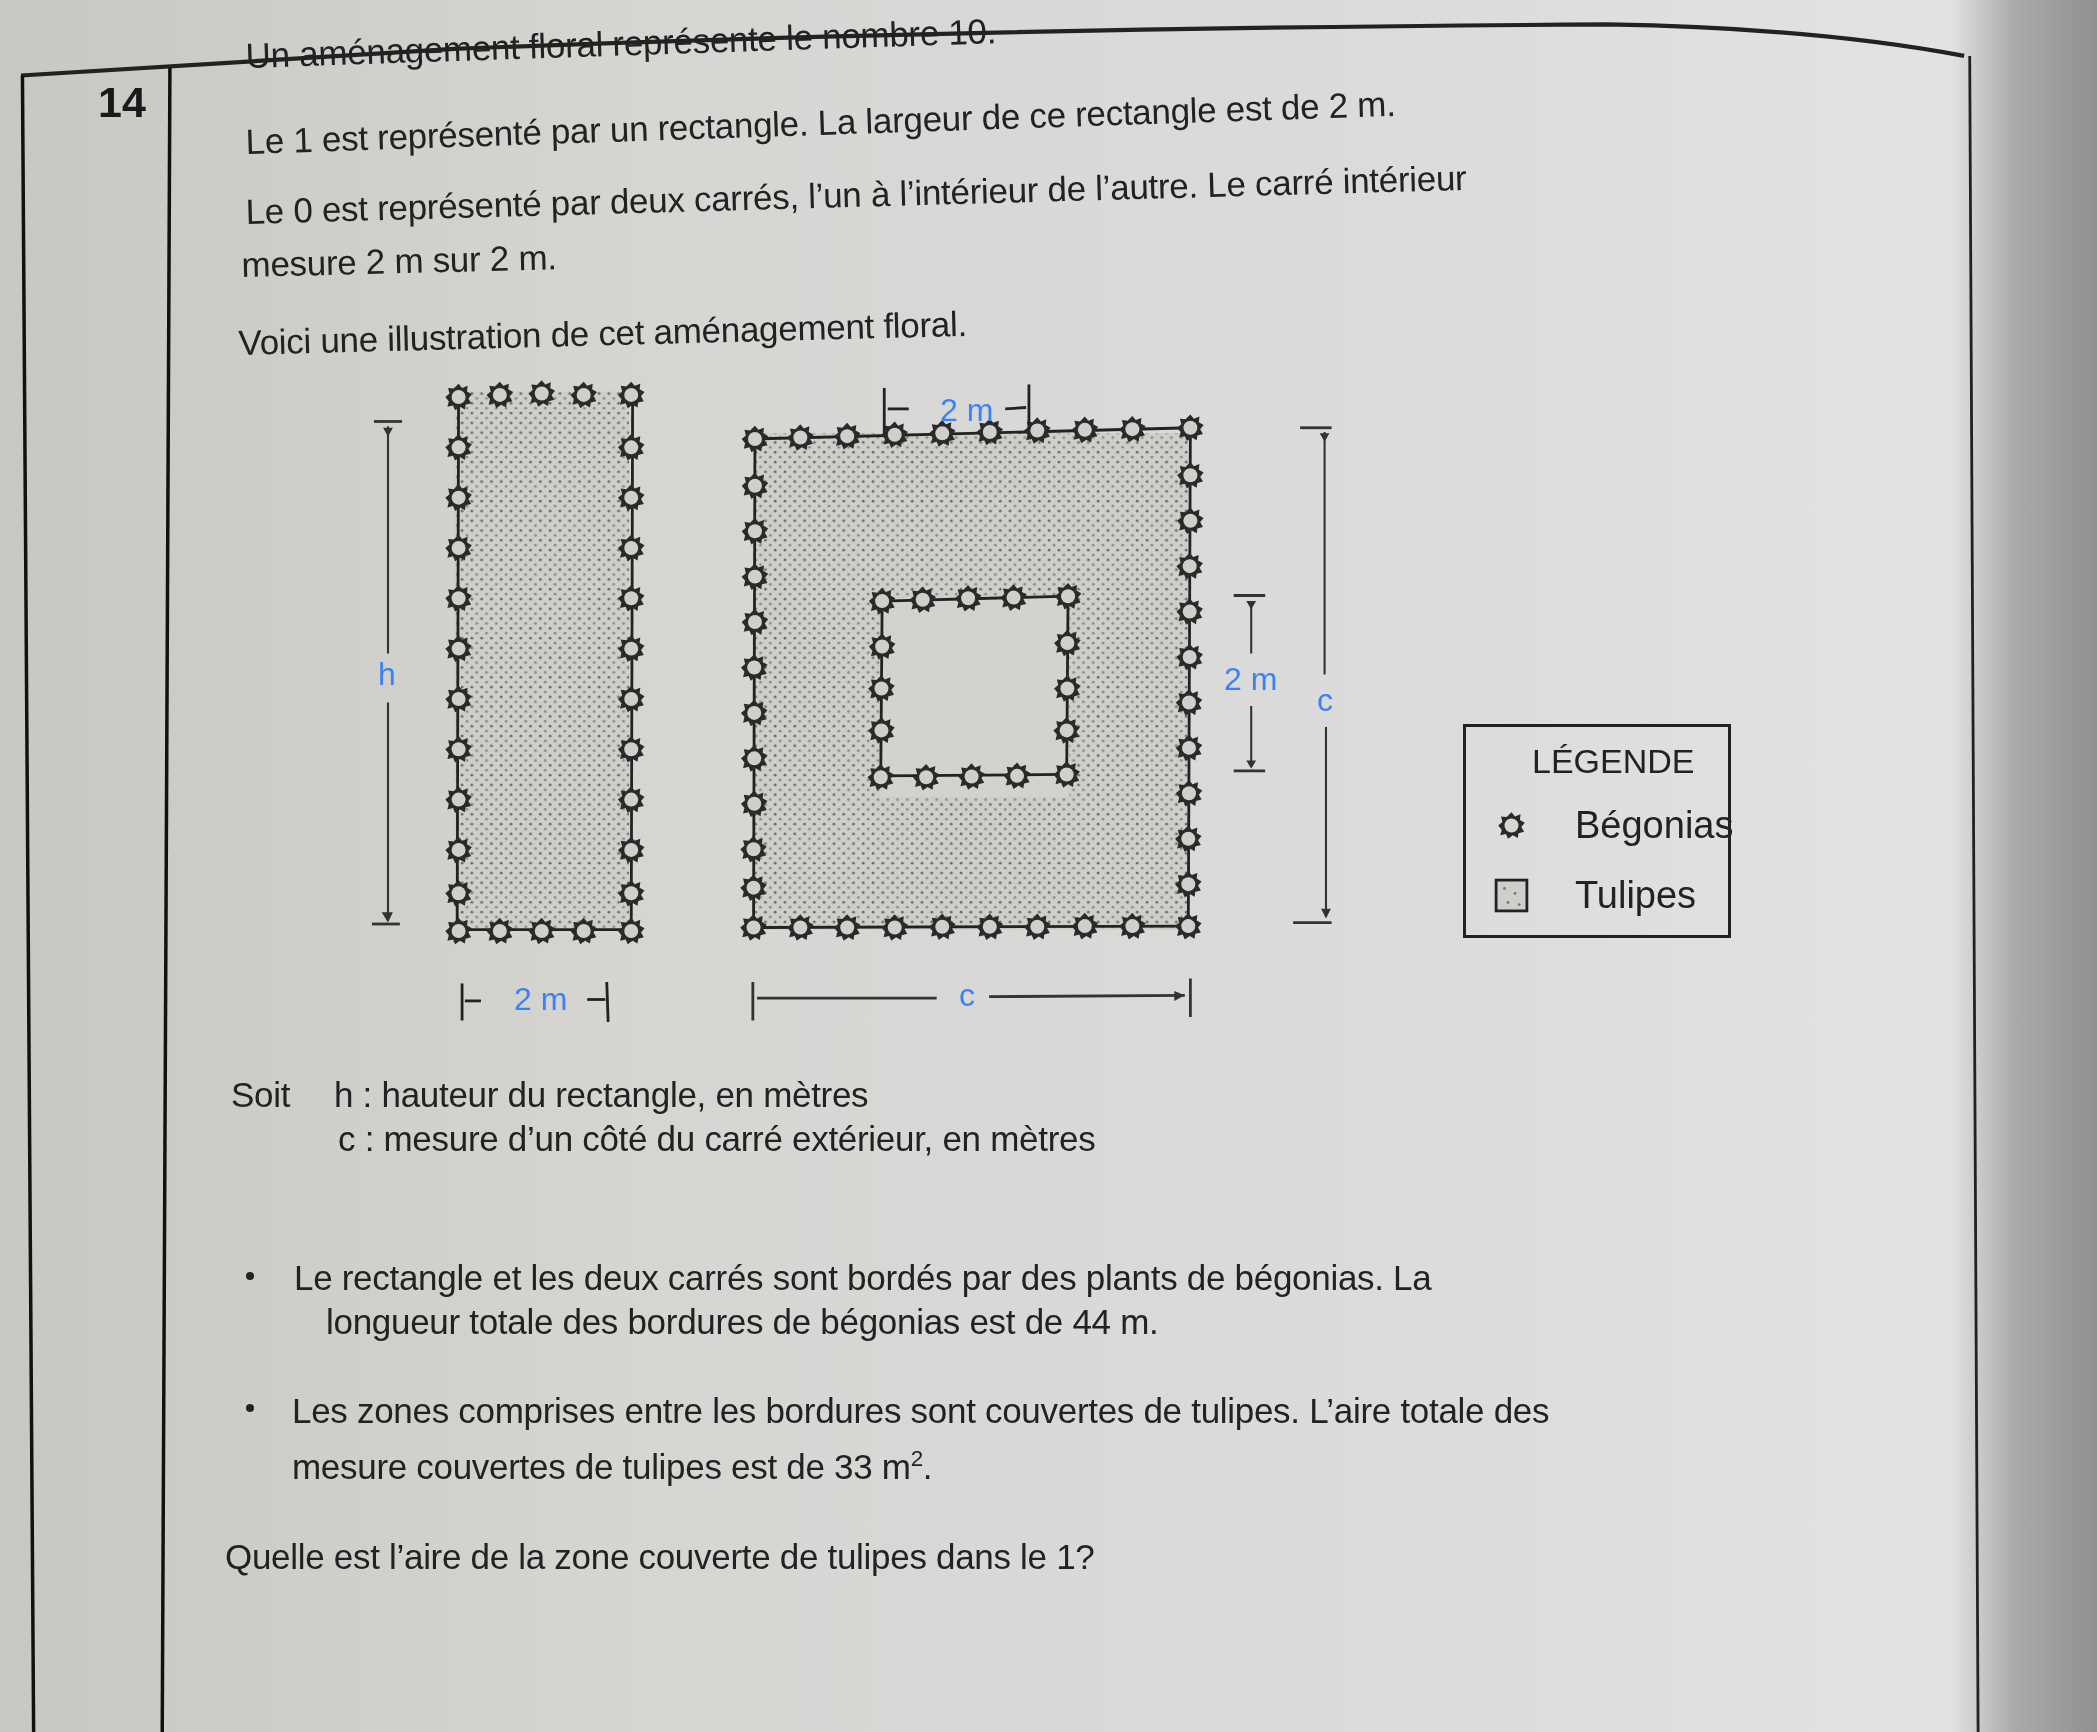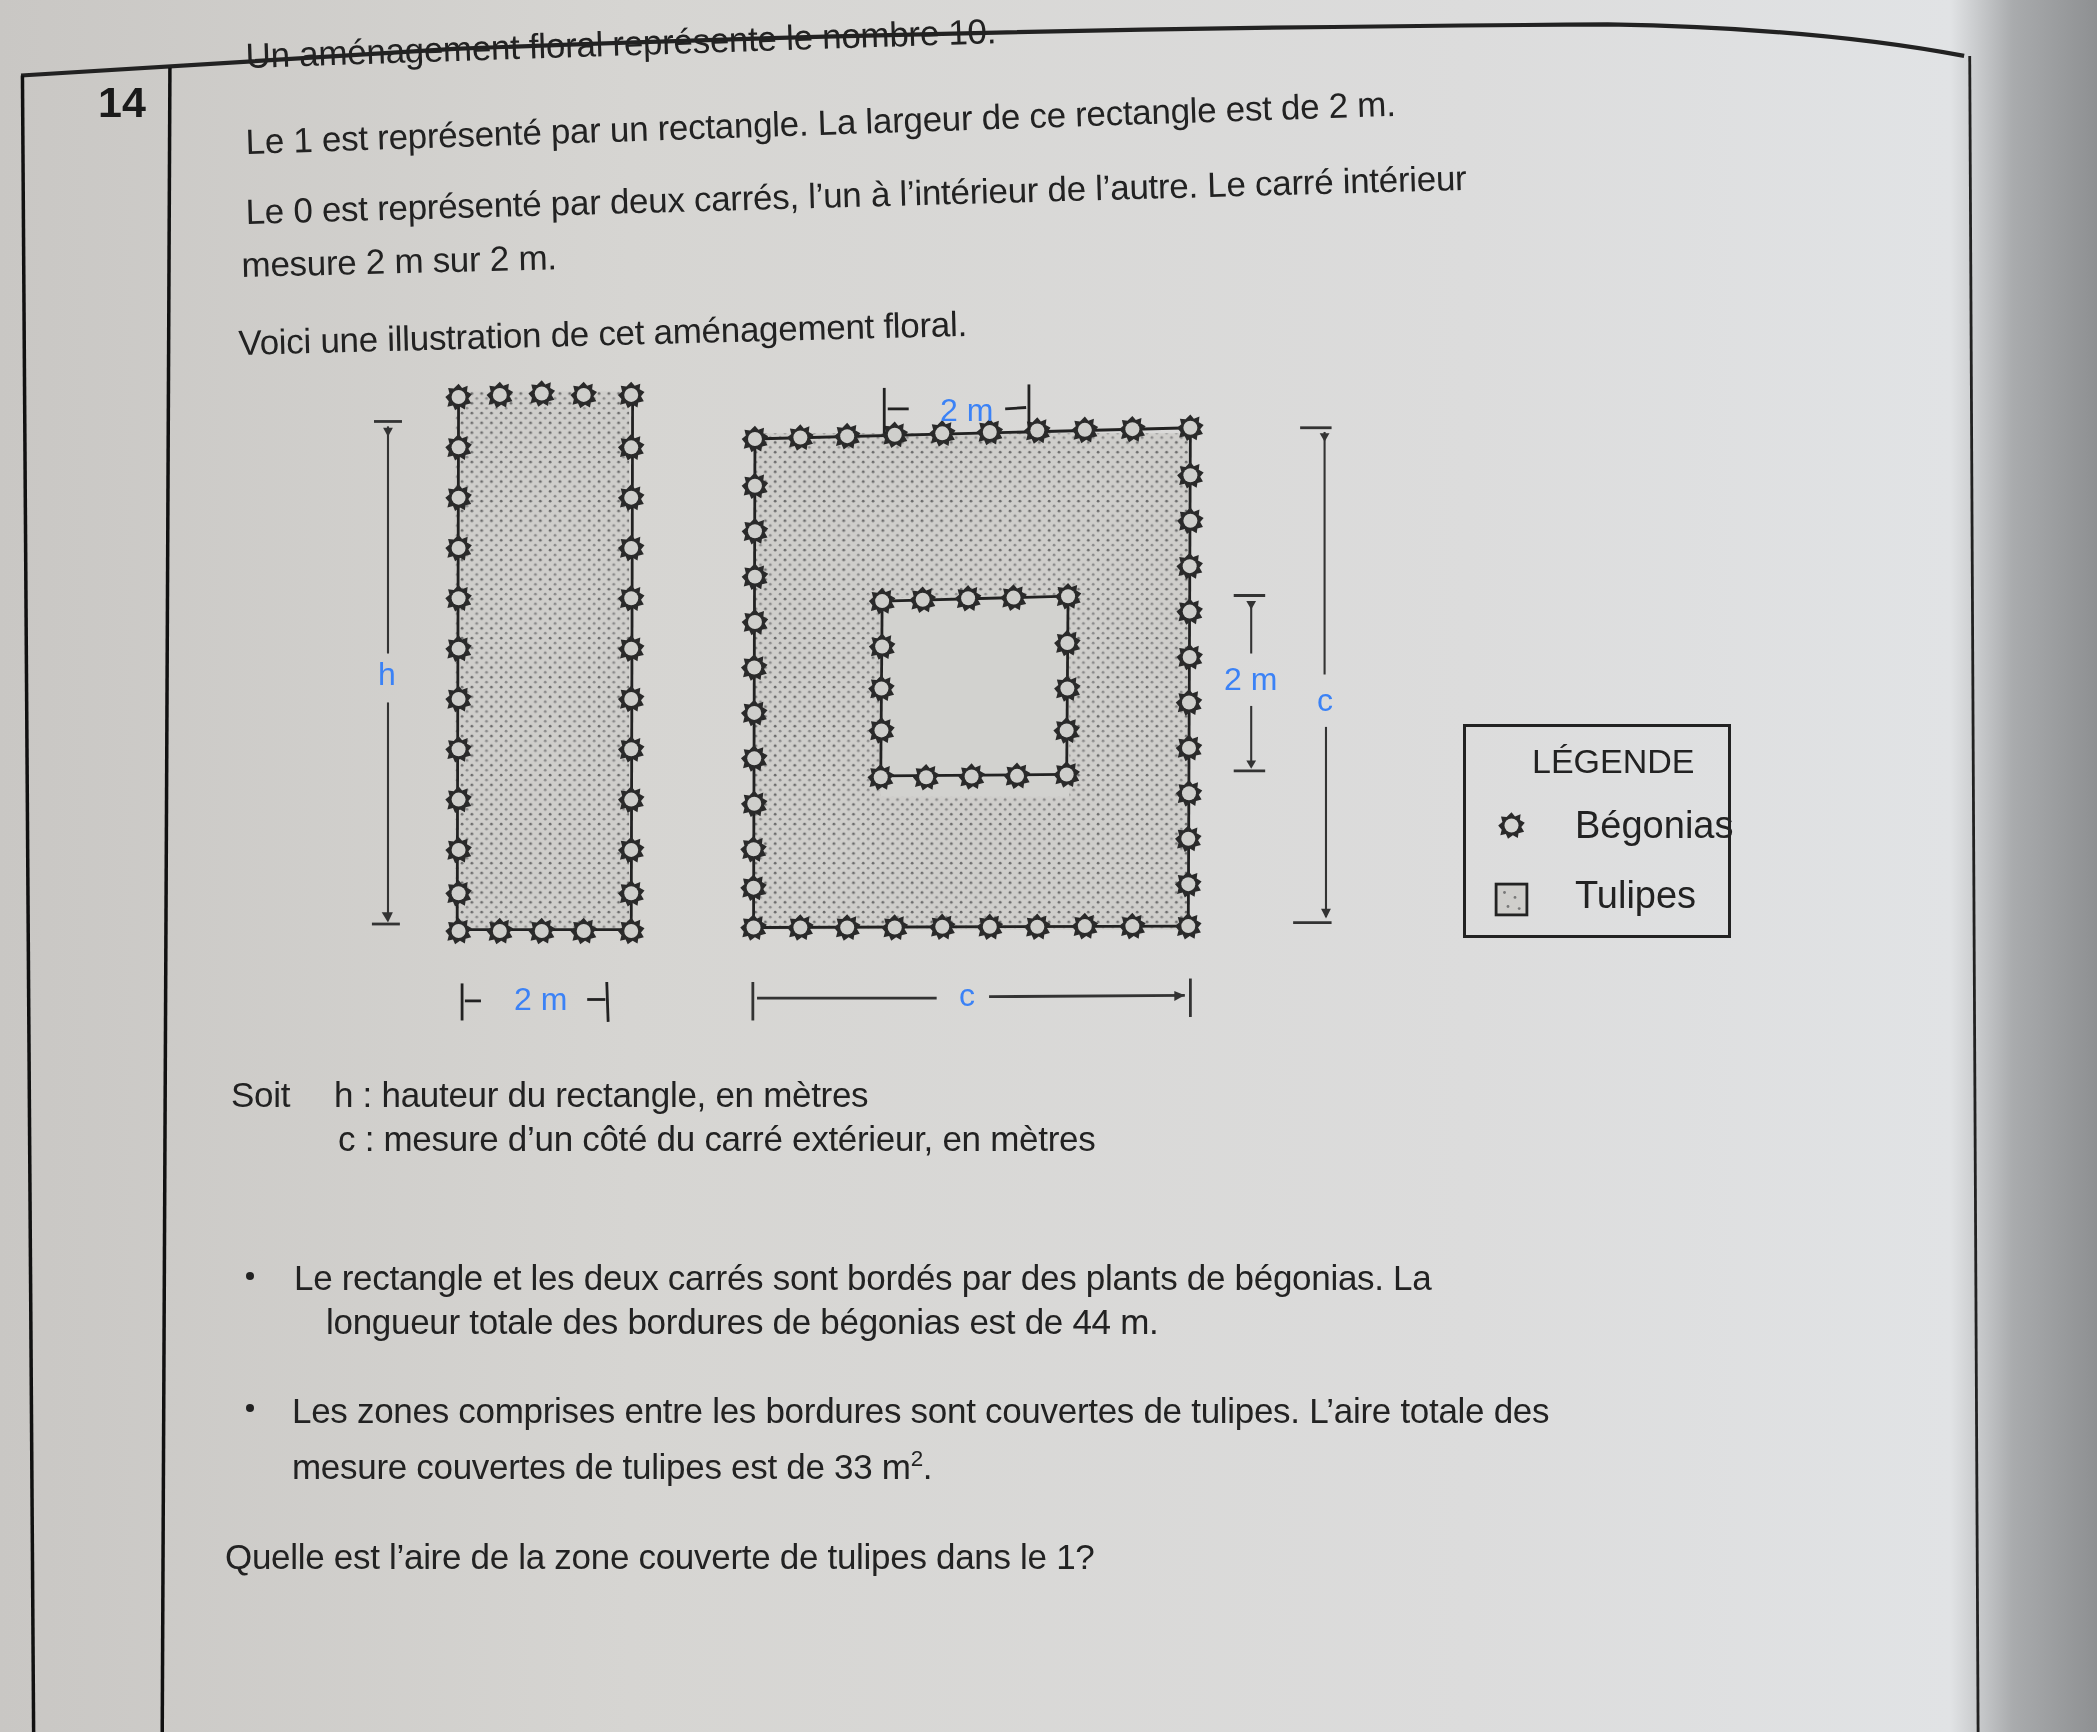--- a/index.html
+++ b/index.html
@@ -231,21 +231,21 @@
 
 <div class="legend-box">
   <div class="legend-title">LÉGENDE</div>
   <div class="legend-row" style="top:77px;">
     <svg width="35" height="35" viewBox="-25 -25 50 50">
       <polygon points="0,-19 5,-13 13,-16 12,-8 19,-4 14,2 18,9 10,11 9,18 2,14 -5,19 -8,12 -16,14 -14,6 -19,0 -13,-5 -15,-13 -7,-12" fill="#2a2a2a"></polygon>
       <circle r="10" fill="#d6d6d3"></circle>
     </svg>
     <span class="legend-label">Bégonias</span>
   </div>
-  <div class="legend-row" style="top:147px;align-items:flex-end;">
+  <div class="legend-row" style="top:147px;">
     <svg width="35" height="35" viewBox="0 0 50 50">
       <rect x="3" y="3" width="44" height="44" fill="#cfcecb" stroke="#222" stroke-width="4"></rect>
       <circle cx="15" cy="15" r="2" fill="#777"></circle>
         <circle cx="30" cy="22" r="2" fill="#777"></circle>
         <circle cx="20" cy="35" r="2" fill="#777"></circle>
         <circle cx="36" cy="38" r="2" fill="#777"></circle>
     </svg>
     <span class="legend-label">Tulipes</span>
   </div>
 </div>

